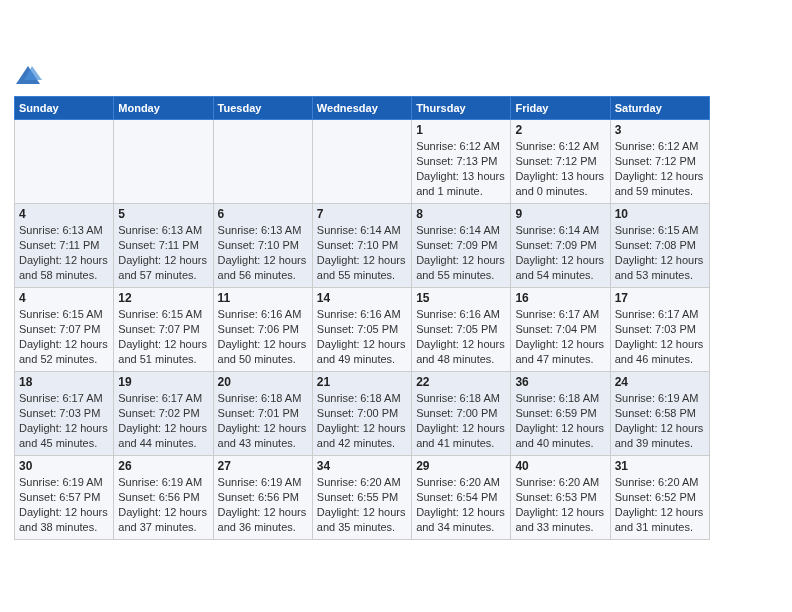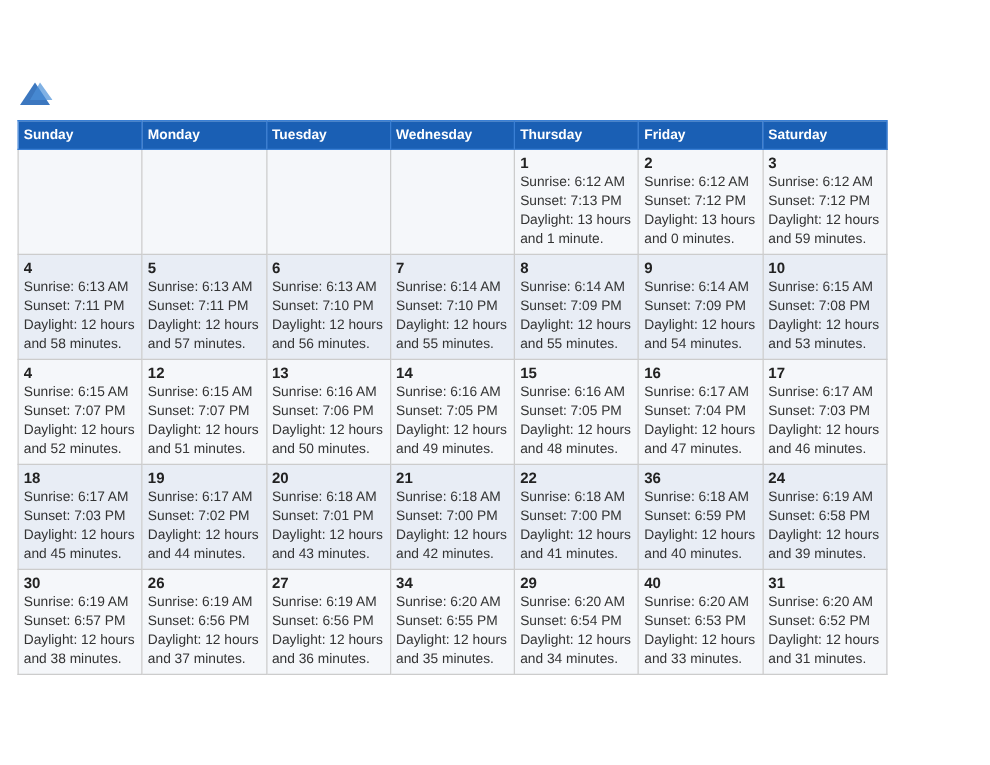--- a/index.html
+++ b/index.html
@@ -221,21 +221,21 @@
 and 52 minutes.</div>
           </td>
           <td>
             <span class="day-num">12</span>
             <div class="cell-content" style="white-space: pre-line;">Sunrise: 6:15 AM
 Sunset: 7:07 PM
 Daylight: 12 hours
 and 51 minutes.</div>
           </td>
           <td>
-            <span class="day-num">13</span>
+            <span class="day-num">11</span>
             <div class="cell-content" style="white-space: pre-line;">Sunrise: 6:16 AM
 Sunset: 7:06 PM
 Daylight: 12 hours
 and 50 minutes.</div>
           </td>
           <td>
             <span class="day-num">14</span>
             <div class="cell-content" style="white-space: pre-line;">Sunrise: 6:16 AM
 Sunset: 7:05 PM
 Daylight: 12 hours

